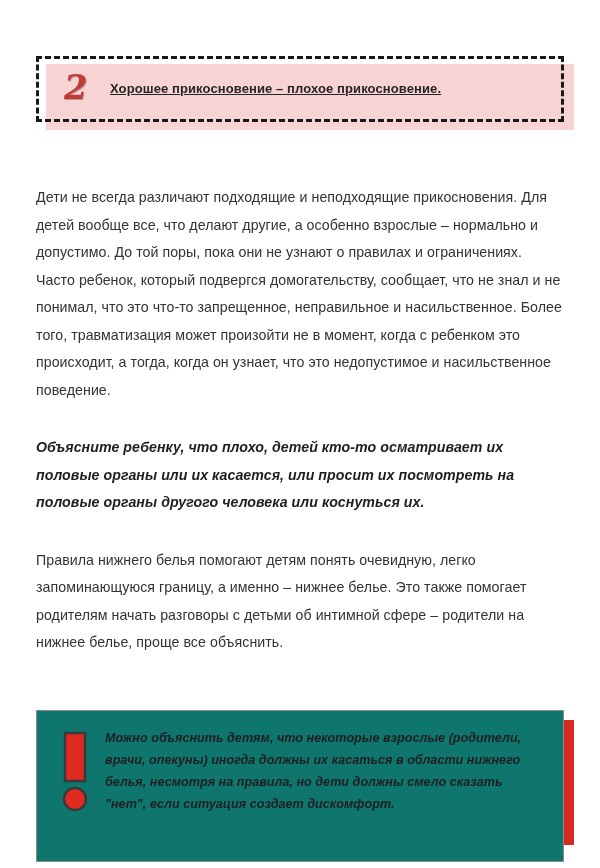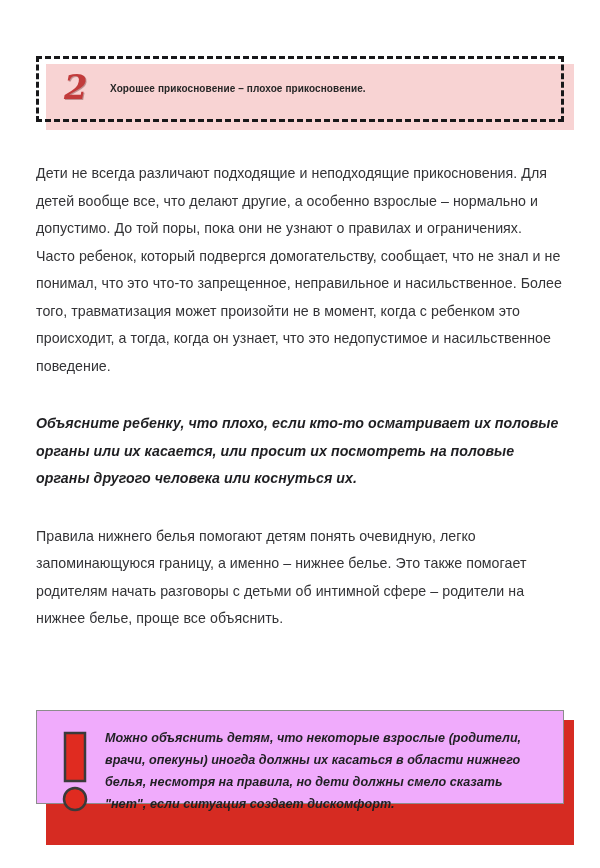--- a/index.html
+++ b/index.html
@@ -72,32 +72,33 @@
     color: #c23b3b;
     width: 46px;
     flex: 0 0 46px;
     text-align: left;
     position: relative;
     top: -2px;
     text-shadow: 1px 1px 0 rgba(90,20,20,0.35);
     user-select: none;
   }
   .section-title {
-    font-size: 10px;
+    font-size: 13px;
     font-weight: 700;
     color: #262626;
     letter-spacing: 0.1px;
     line-height: 1.2;
+    text-decoration: underline;
   }
 
   
   .body-col {
     position: absolute;
     left: 36px;
-    top: 160px;
+    top: 184px;
     width: 528px;
   }
   p.para {
     margin: 0;
     font-size: 14.2px;
     line-height: 27.5px;
     color: #333336;
     letter-spacing: 0.05px;
   }
   p.para.strong-italic {
@@ -123,22 +124,22 @@
     width: 528px;
     height: 125px;
     background: #d62b22;
     z-index: 1;
   }
   .callout-box {
     position: absolute;
     left: 0;
     top: 0;
     width: 528px;
-    height: 94px;
-    background: #f0abfc;
+    height: 152px;
+    background: #0f766e;
     border: 1px solid #8c8c8c;
     box-sizing: border-box;
     z-index: 2;
     display: flex;
     align-items: flex-start;
     padding: 14px 18px 14px 22px;
   }
   .exclaim {
     flex: 0 0 34px;
     width: 34px;
@@ -171,21 +172,21 @@
       <span class="section-number">2</span>
       <span class="section-title">Хорошее прикосновение – плохое прикосновение.</span>
     </div>
   </div>
 
   <div class="body-col">
     <p class="para">Дети не всегда различают подходящие и неподходящие прикосновения. Для детей вообще все, что делают другие, а особенно взрослые – нормально и допустимо. До той поры, пока они не узнают о правилах и ограничениях. Часто ребенок, который подвергся домогательству, сообщает, что не знал и не понимал, что это что-то запрещенное, неправильное и насильственное. Более того, травматизация может произойти не в момент, когда с ребенком это происходит, а тогда, когда он узнает, что это недопустимое и насильственное поведение.</p>
 
     <div class="spacer-a"></div>
 
-    <p class="para strong-italic">Объясните ребенку, что плохо, если кто-то осматривает их половые органы или их касается, или просит их посмотреть на половые органы другого человека или коснуться их.</p>
+    <p class="para strong-italic">Объясните ребенку, что плохо, детей кто-то осматривает их половые органы или их касается, или просит их посмотреть на половые органы другого человека или коснуться их.</p>
 
     <div class="spacer-b"></div>
 
     <p class="para">Правила нижнего белья помогают детям понять очевидную, легко запоминающуюся границу, а именно – нижнее белье. Это также помогает родителям начать разговоры с детьми об интимной сфере – родители на нижнее белье, проще все объяснить.</p>
   </div>
 
   <div class="callout-wrap">
     <div class="callout-shadow"></div>
     <div class="callout-box">
       <span class="exclaim">

